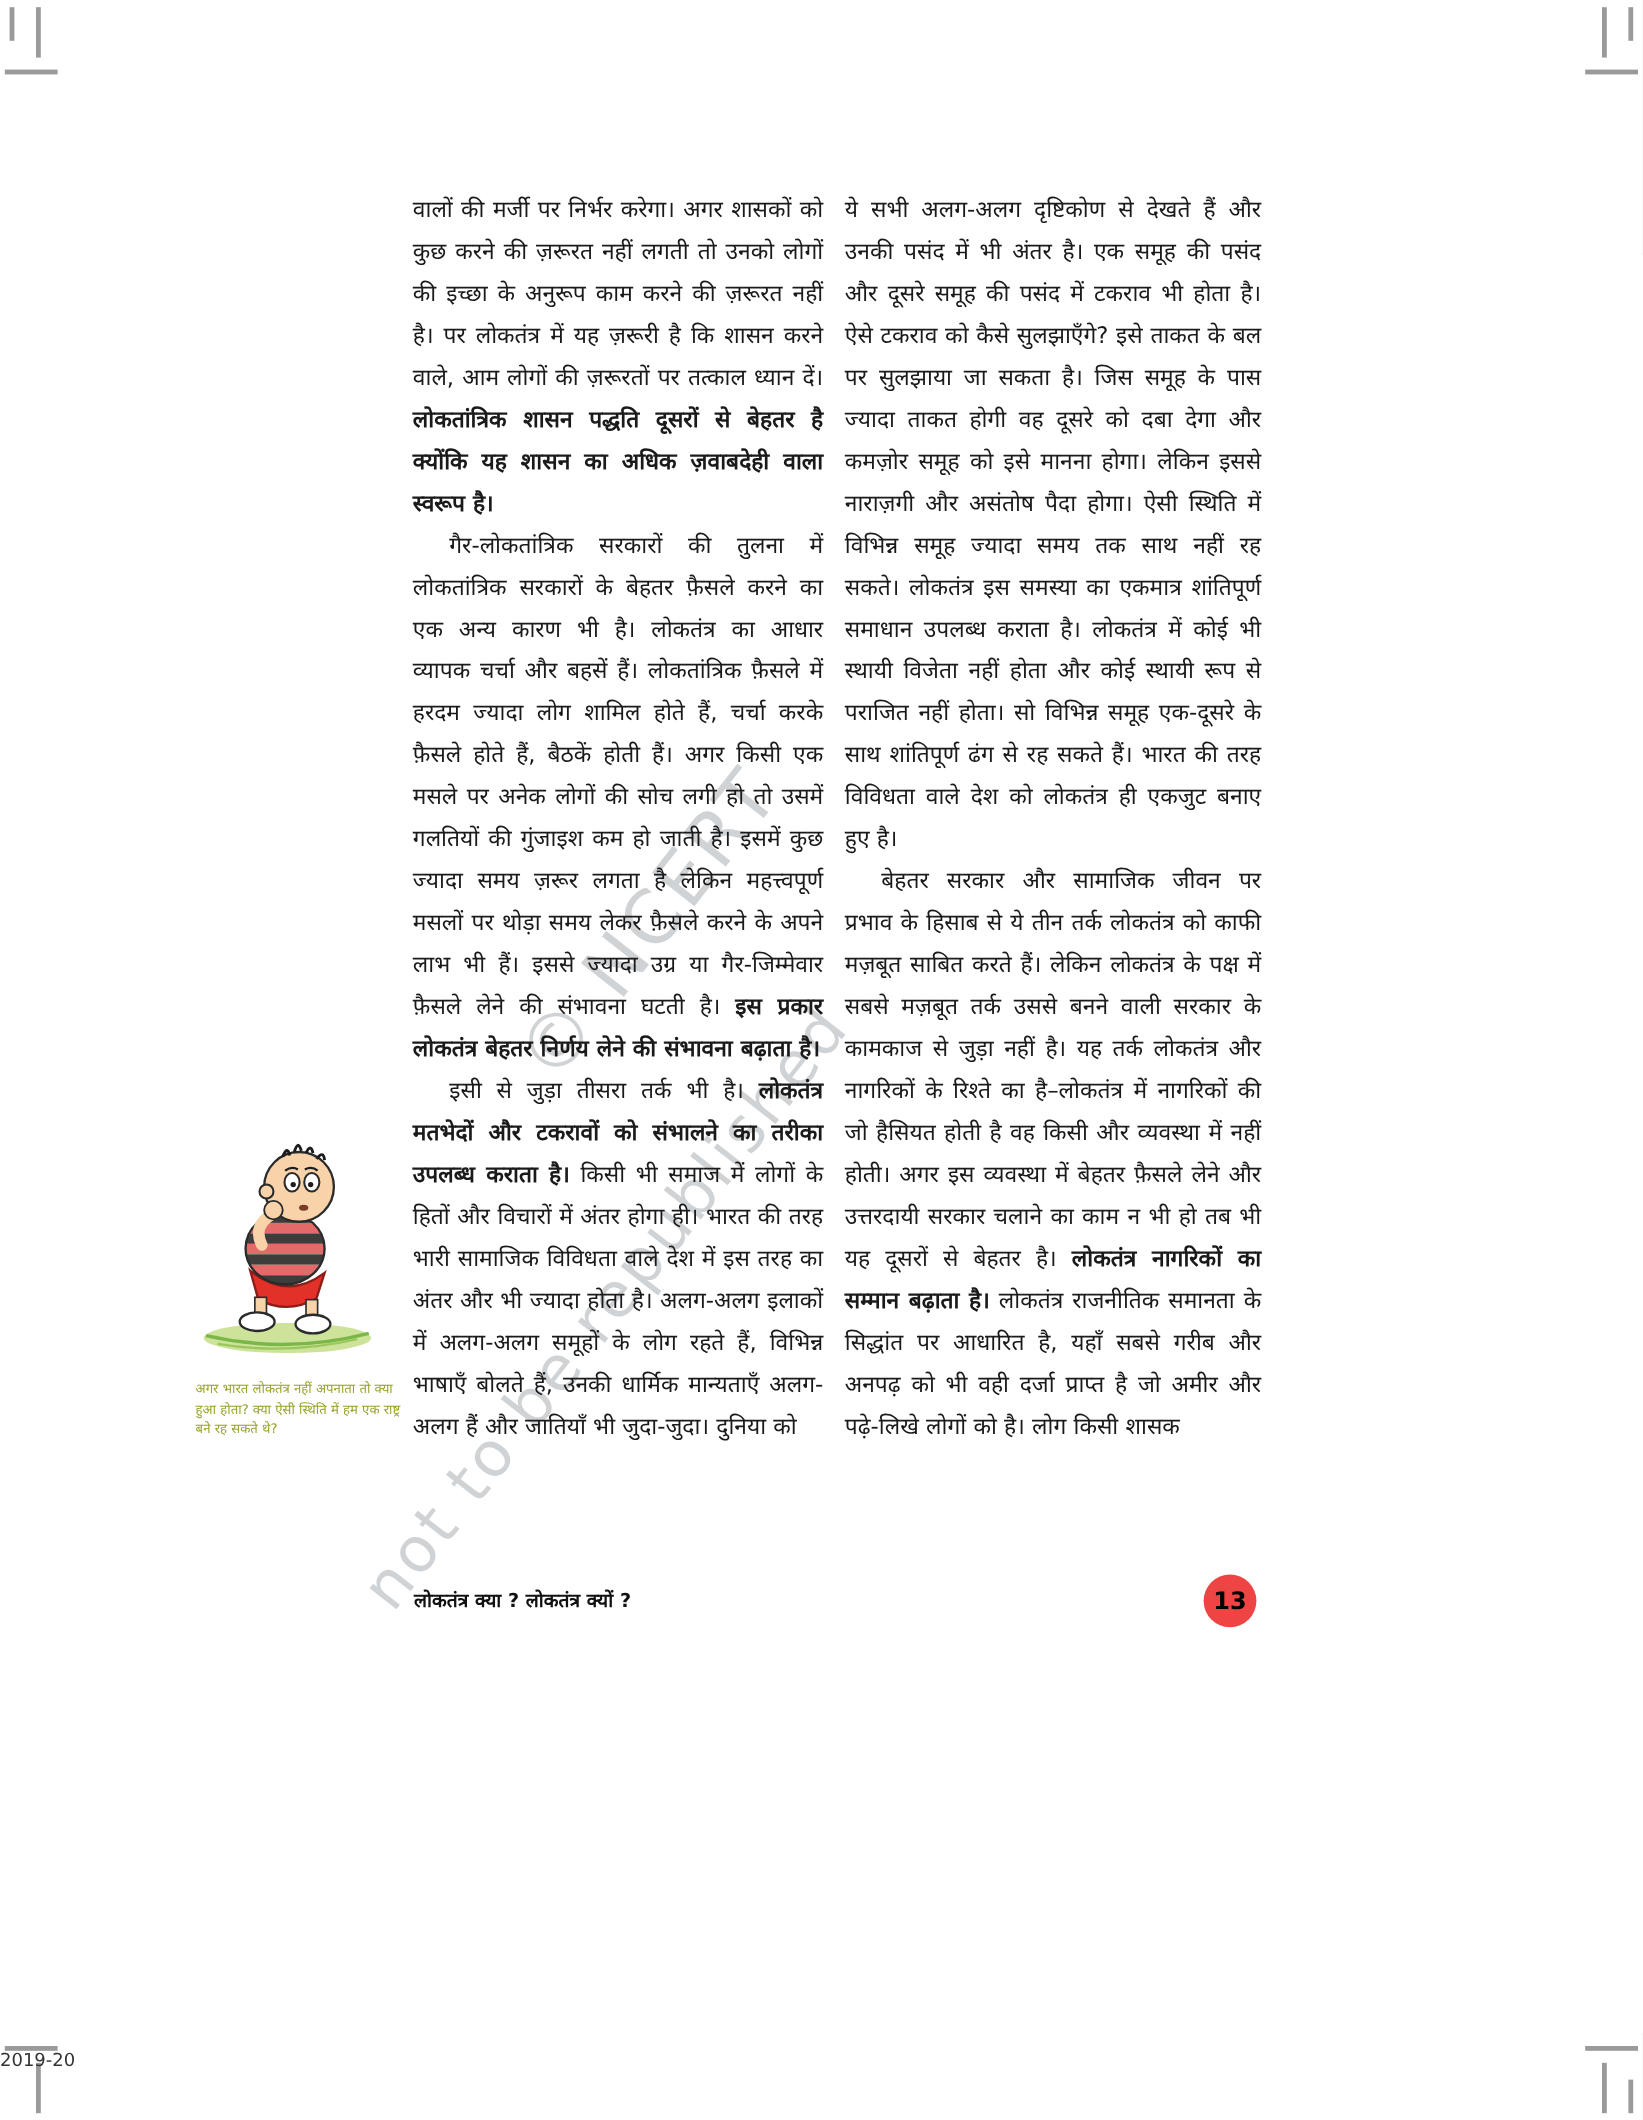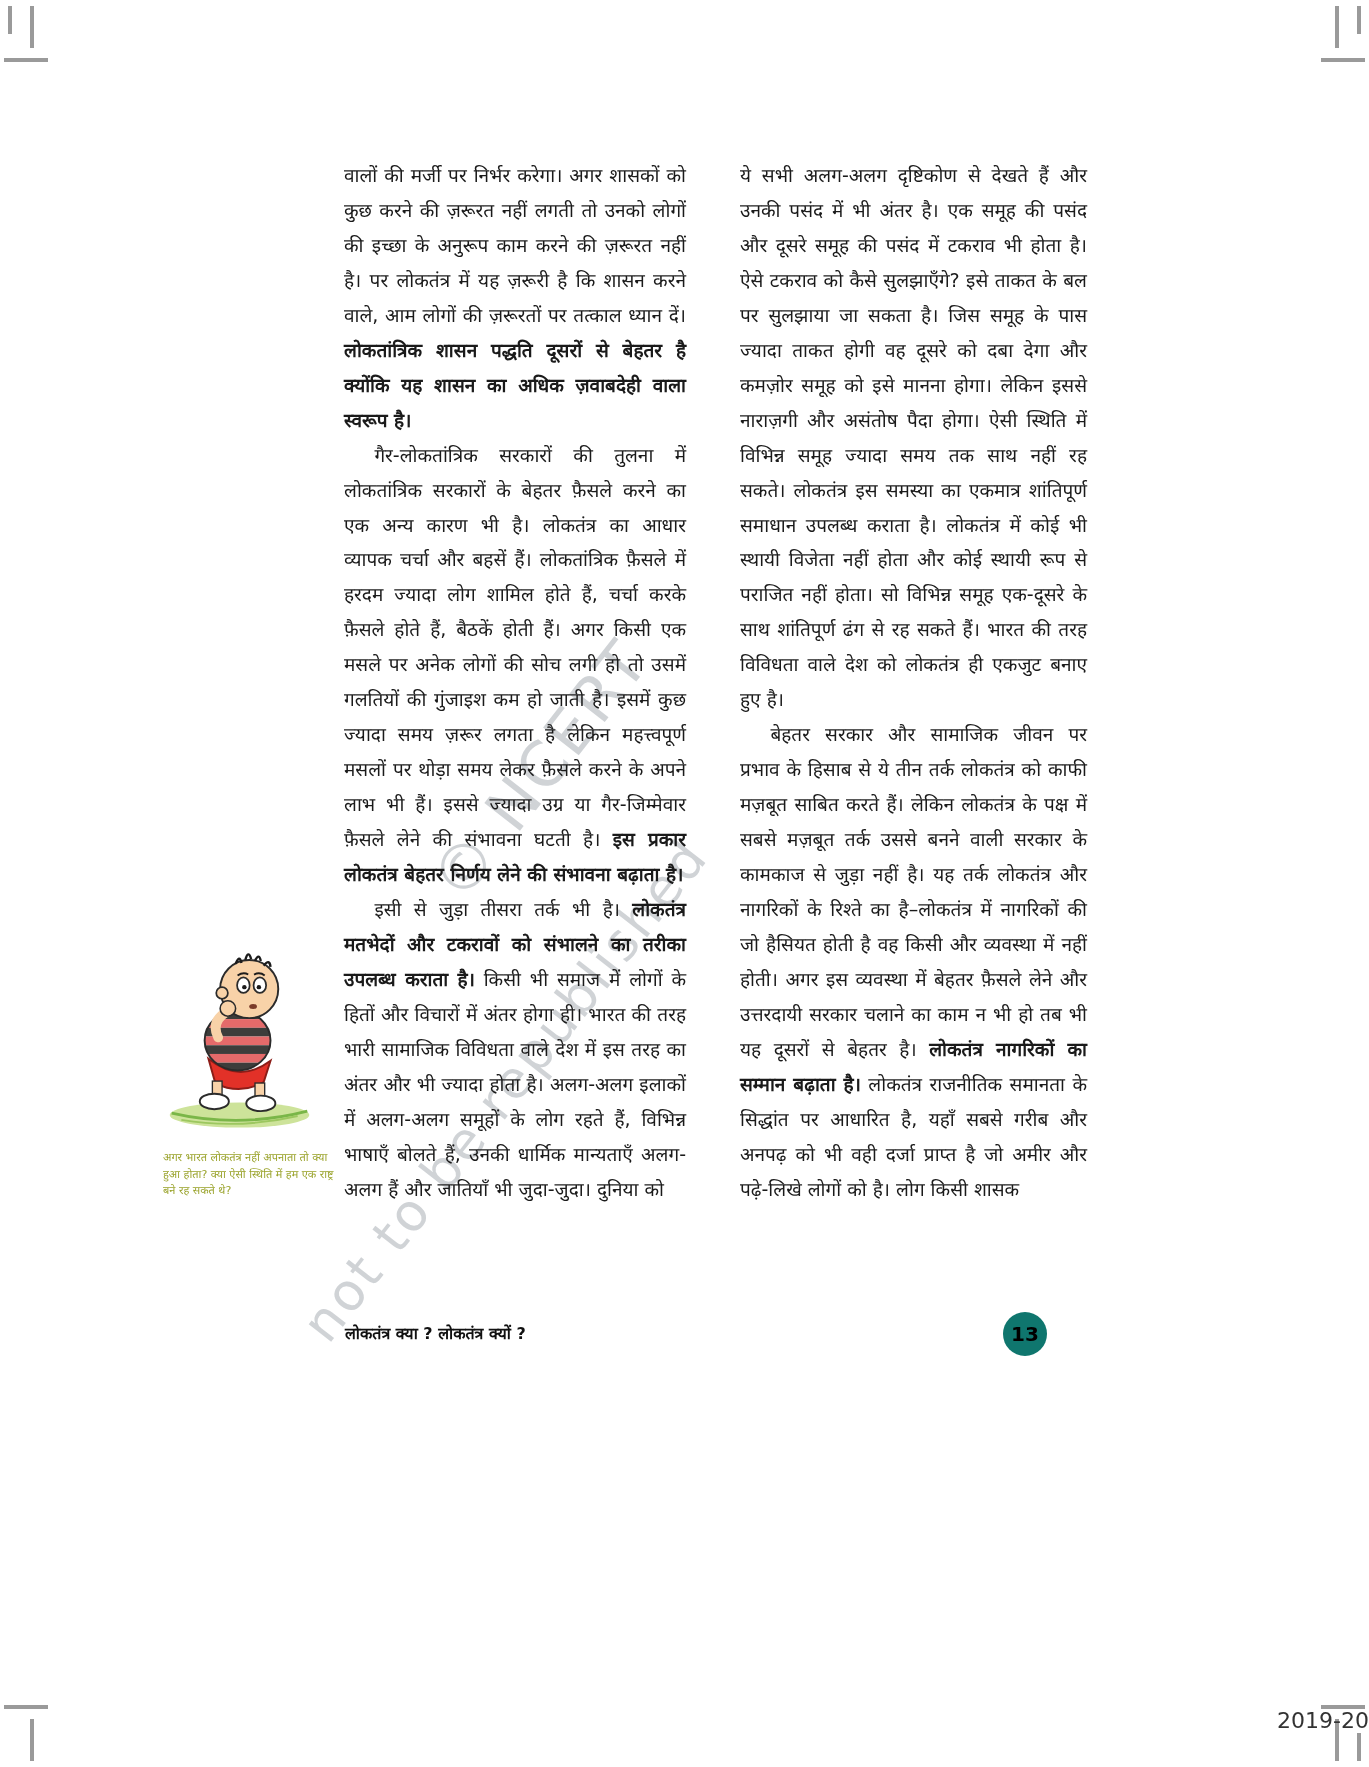--- a/index.html
+++ b/index.html
@@ -29,45 +29,45 @@
   
   .col{
     position:absolute;
     z-index:2;
     text-align:justify;
     font-size:19px;
     line-height:1.84;
     color:#1a1a1a;
   }
   .col-left{left:344px;top:158px;width:342px;height:1140px;}
-  .col-right{left:740px;top:158px;width:347px;height:1140px;}
+  .col-right{left:704px;top:158px;width:347px;height:1140px;}
   .para{margin:0;}
   .para.indent{text-indent:1.6em;}
   .bold{font-weight:700;}
   
   .illustration{position:absolute;left:162px;top:940px;width:155px;height:195px;z-index:2;}
   
   .caption{
     position:absolute;left:163px;top:1150px;width:182px;
     font-size:11px;line-height:1.5;color:#9aa32b;z-index:2;
   }
   
   .footer-title{
     position:absolute;left:345px;top:1322px;
     font-size:16px;font-weight:700;color:#111;z-index:2;
   }
   .page-badge{
     position:absolute;left:1003px;top:1312px;width:44px;height:44px;
-    border-radius:50%;background:#0f766e;color:#000;
+    border-radius:50%;background:#ef4444;color:#000;
     display:flex;align-items:center;justify-content:center;
     font-size:20px;font-weight:700;z-index:2;
   }
   .year{
     position:absolute;left:0;top:1708px;width:100%;
-    text-align:right;font-size:22px;color:#333;z-index:2;
+    text-align:left;font-size:15px;color:#333;z-index:2;
   }
 </style>
 </head>
 <body>
 
 <div class="page">
 
   <div class="crop" style="left:30px;top:6px;width:4px;height:42px;"></div>
   <div class="crop" style="left:8px;top:6px;width:4px;height:28px;"></div>
   <div class="crop" style="left:4px;top:58px;width:44px;height:4px;"></div>

